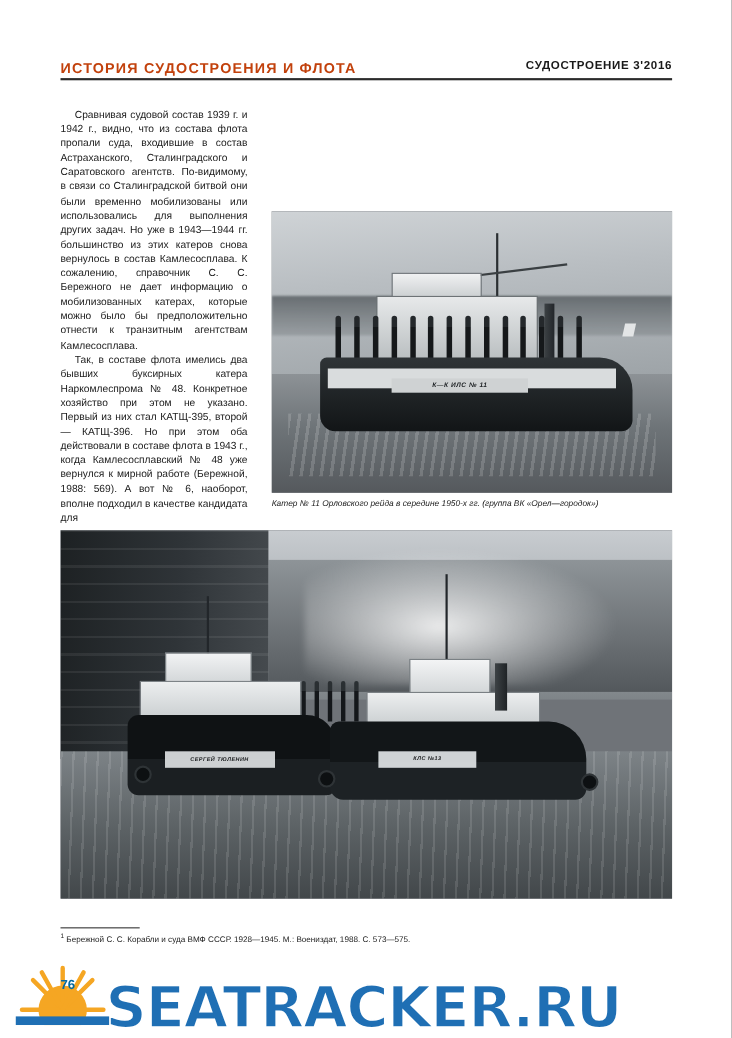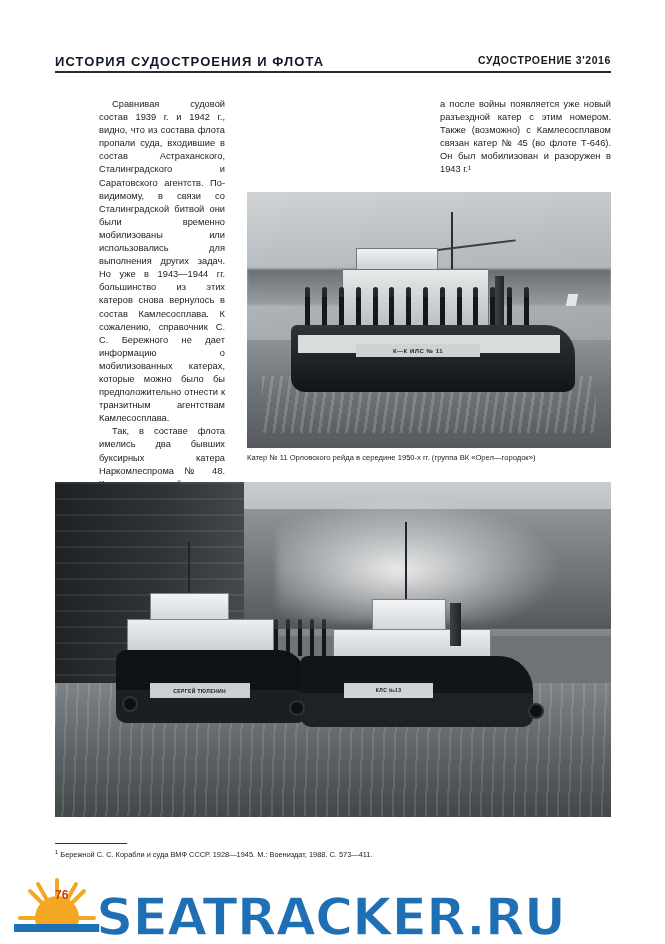--- a/index.html
+++ b/index.html
@@ -33,21 +33,21 @@
     height: 2px;
     background: #2b2b2b;
   }
   .header-title {
     position: absolute;
     left: 0;
     top: 4px;
     font-size: 13px;
     font-weight: bold;
     letter-spacing: 1.1px;
-    color: #0f172a;
+    color: #c2410c;
   }
   .header-journal {
     position: absolute;
     right: 0;
     top: 4px;
     font-size: 10.5px;
     font-weight: bold;
     letter-spacing: 0.6px;
     color: #1a1a1a;
   }
@@ -57,27 +57,27 @@
     position: absolute;
     top: 98px;
     width: 170px;
     font-size: 9.3px;
     line-height: 13.1px;
     text-align: justify;
     color: #1b1b1b;
     hyphens: auto;
   }
   .col p { margin: 0; }
-  .col p.indent { text-indent: 13px; margin-left: 44px; }
+  .col p.indent { text-indent: 13px; }
   .col1 { left: 55px; }
   .col2 { left: 247px; }
   .col3 { left: 440px; width: 171px; }
 
   
-  .figure { position: absolute; }
+  .figure { position: absolute; font-style: italic; }
   .photo {
     position: relative;
     overflow: hidden;
     background: #6f7378;
     border: 0;
   }
   .caption {
     font-size: 7.6px;
     line-height: 10px;
     color: #1b1b1b;
@@ -269,21 +269,21 @@
   }
   .footnote sup { font-size: 5.8px; }
 
   
   .page-num {
     position: absolute;
     left: 55px;
     top: 888px;
     font-size: 12px;
     font-weight: bold;
-    color: #c2410c;
+    color: #0369a1;
     z-index: 6;
   }
   .sunburst {
     position: absolute;
     left: 14px;
     top: 862px;
     width: 86px;
     height: 70px;
     overflow: hidden;
     z-index: 4;
@@ -322,23 +322,20 @@
     <div class="header-journal">СУДОСТРОЕНИЕ 3'2016</div>
     <div class="header-rule"></div>
   </div>
 
   <div class="col col1">
     <p class="indent">Сравнивая судовой состав 1939 г. и 1942 г., видно, что из состава флота пропали суда, входившие в состав Астраханского, Сталинградского и Саратовского агентств. По-видимому, в связи со Сталинградской битвой они были временно мобилизованы или использовались для выполнения других задач. Но уже в 1943—1944 гг. большинство из этих катеров снова вернулось в состав Камлесосплава. К сожалению, справочник С. С. Бережного не дает информацию о мобилизованных катерах, которые можно было бы предположительно отнести к транзитным агентствам Камлесосплава.</p>
     <p class="indent">Так, в составе флота имелись два бывших буксирных катера Наркомлеспрома № 48. Конкретное хозяйство при этом не указано. Первый из них стал КАТЩ-395, второй — КАТЩ-396. Но при этом оба действовали в составе флота в 1943 г., когда Камлесосплавский № 48 уже вернулся к мирной работе (Бережной, 1988: 569). А вот № 6, наоборот, вполне подходил в качестве кандидата для</p>
   </div>
 
 
-  <div class="col col3">
-    <p>а после войны появляется уже новый разъездной катер с этим номером. Также (возможно) с Камлесосплавом связан катер № 45 (во флоте Т-646). Он был мобилизован и разоружен в 1943 г.¹</p>
-  </div>
 
   <div class="figure" id="fig1">
     <div class="photo">
       <div class="ph1-sky"></div>
       <div class="ph1-shore"></div>
       <div class="ph1-water"></div>
       <div class="ph1-wake"></div>
       <div class="ph1-mast"></div>
       <div class="ph1-boom"></div>
       <div class="ph1-wheel"></div>
@@ -410,21 +407,21 @@
       <div class="ph2-fender" style="left:12%; top:64%;"></div>
       <div class="ph2-fender" style="left:42%; top:65%;"></div>
       <div class="ph2-fender" style="left:85%; top:66%;"></div>
     </div>
   </div>
 
   <div class="footnote">
     <div class="fn-rule"></div>
     <div>
       <sup>1</sup>
-      <span>Бережной С. С. Корабли и суда ВМФ СССР. 1928—1945. М.: Воениздат, 1988. С. 573—411.</span>
+      <span>Бережной С. С. Корабли и суда ВМФ СССР. 1928—1945. М.: Воениздат, 1988. С. 573—575.</span>
     </div>
   </div>
 
   <div class="sunburst">
     <svg width="86" height="70" viewBox="0 0 86 70" aria-hidden="true">
       <circle cx="43" cy="56" r="22" fill="#f5a623"></circle>
       <g stroke="#f5a623" stroke-width="4" stroke-linecap="round">
         <line x1="43" y1="56" x2="43" y2="18"></line>
         <line x1="43" y1="56" x2="16" y2="29"></line>
         <line x1="43" y1="56" x2="70" y2="29"></line>

